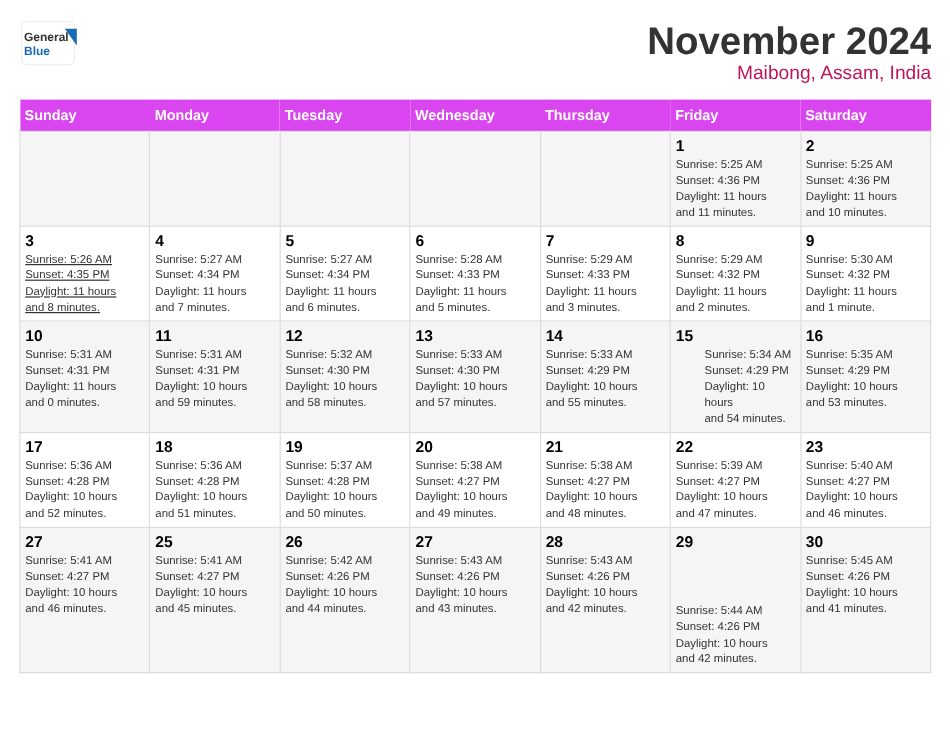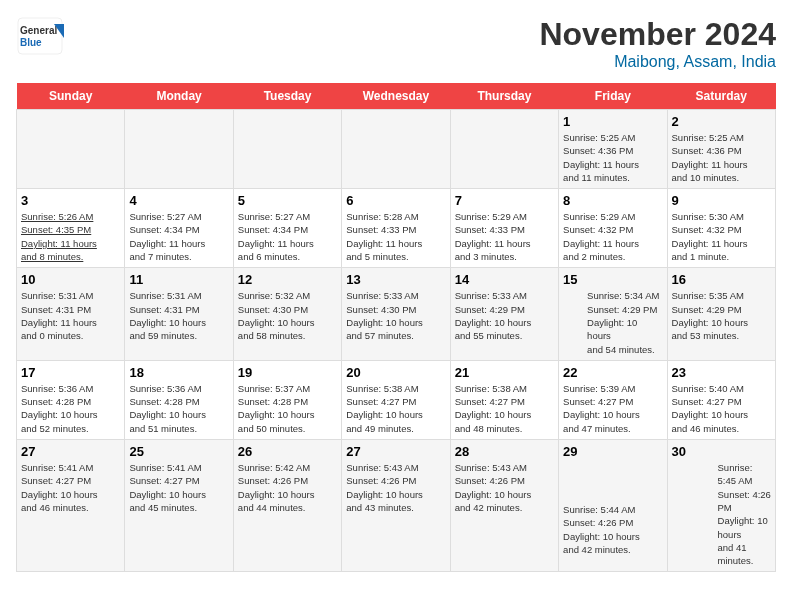--- a/index.html
+++ b/index.html
@@ -25,32 +25,32 @@
       text-align: right;
     }
     .title-block h1 {
       font-size: 32px;
       font-weight: bold;
       color: #333;
     }
     .title-block h2 {
       font-size: 16px;
       font-weight: normal;
-      color: #0369a1;
+      color: #be185d;
     }
     table {
       width: 100%;
       border-collapse: collapse;
       font-size: 10.5px;
     }
     thead tr th {
-      background-color: #ef4444;
+      background-color: #d946ef;
       color: #fff;
       padding: 6px 4px;
-      text-align: center;
+      text-align: left;
       font-size: 12px;
     }
     tbody tr td {
       vertical-align: top;
       padding: 4px 4px;
       border: 1px solid #ddd;
       min-height: 80px;
       width: 14.28%;
     }
     tbody tr:nth-child(odd) td {
@@ -317,20 +317,20 @@
         </td>
         <td>
           <span class="day-number">29</span>
           <div class="day-info" style="white-space: pre-line; margin-top: 44px;">Sunrise: 5:44 AM
 Sunset: 4:26 PM
 Daylight: 10 hours
 and 42 minutes.</div>
         </td>
         <td>
           <span class="day-number">30</span>
-          <div class="day-info" style="white-space: pre-line; margin-left: 46px;">Sunrise: 5:45 AM
+          <div class="day-info" style="white-space: pre-line;">Sunrise: 5:45 AM
 Sunset: 4:26 PM
 Daylight: 10 hours
 and 41 minutes.</div>
         </td>
       </tr>
     </tbody>
 </table>
 
 </body></html>

